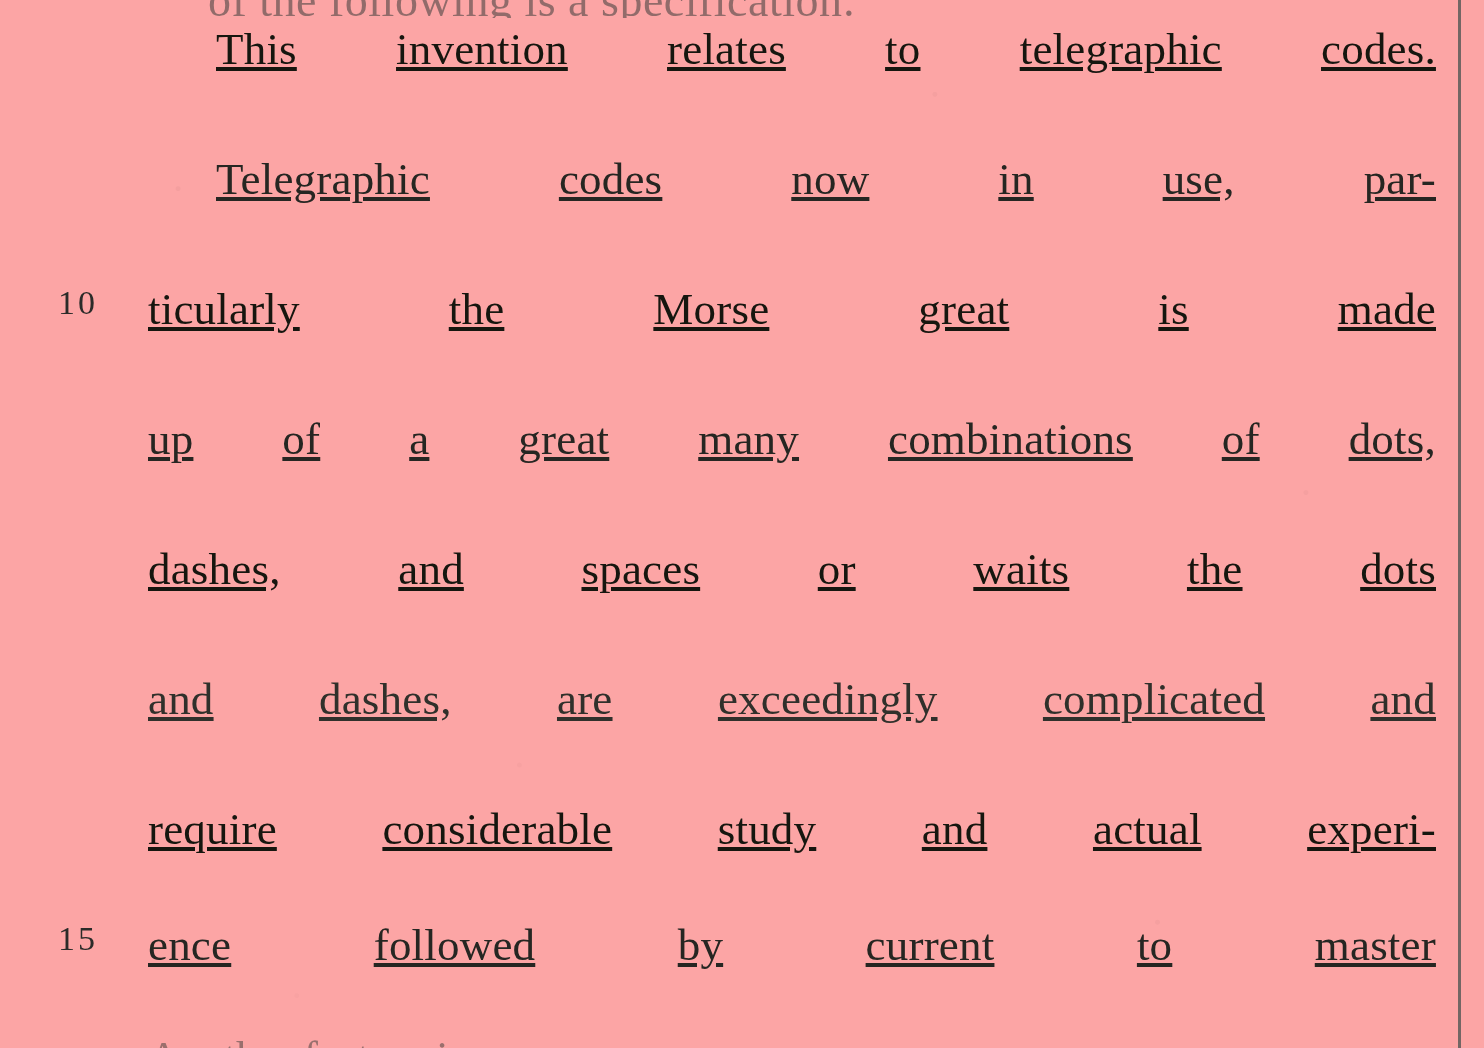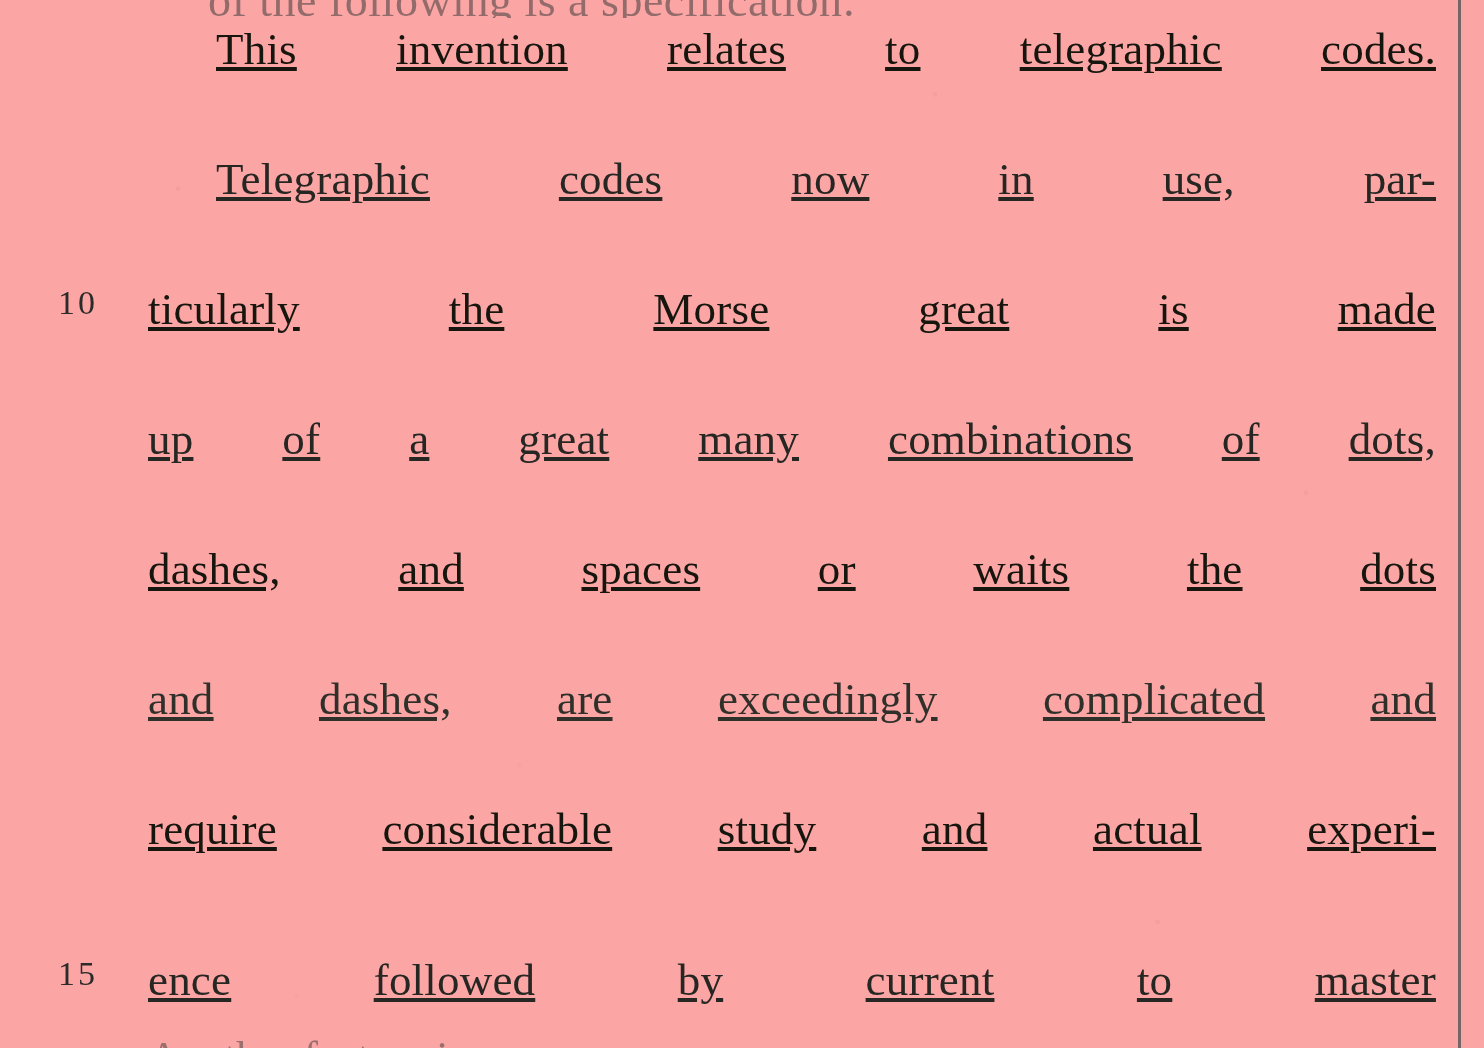--- a/index.html
+++ b/index.html
@@ -226,21 +226,21 @@
       <div class="line-text ink-a justify">
           <span>require</span>
           <span>considerable</span>
           <span>study</span>
           <span>and</span>
           <span>actual</span>
           <span>experi-</span>
         </div>
     </div>
 
-    <div class="line" style="top:476px;">
+    <div class="line" style="top:441px;">
       <div class="line-number">15</div>
       <div class="line-text ink-b justify">
           <span>ence</span>
           <span>followed</span>
           <span>by</span>
           <span>current</span>
           <span>to</span>
           <span>master</span>
         </div>
     </div>

